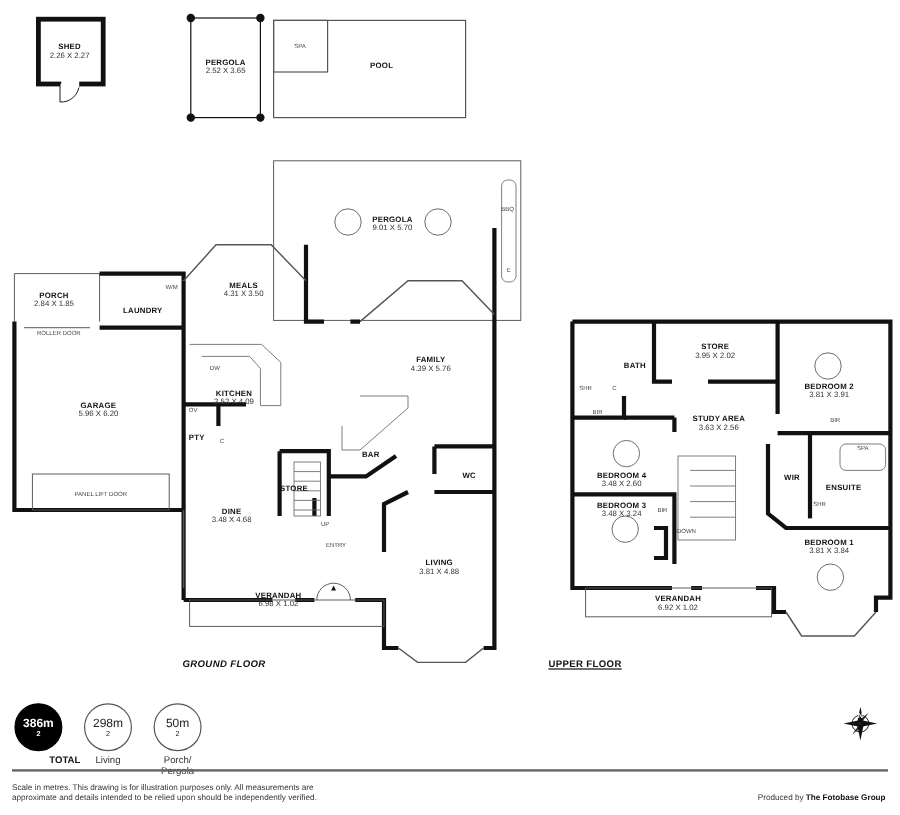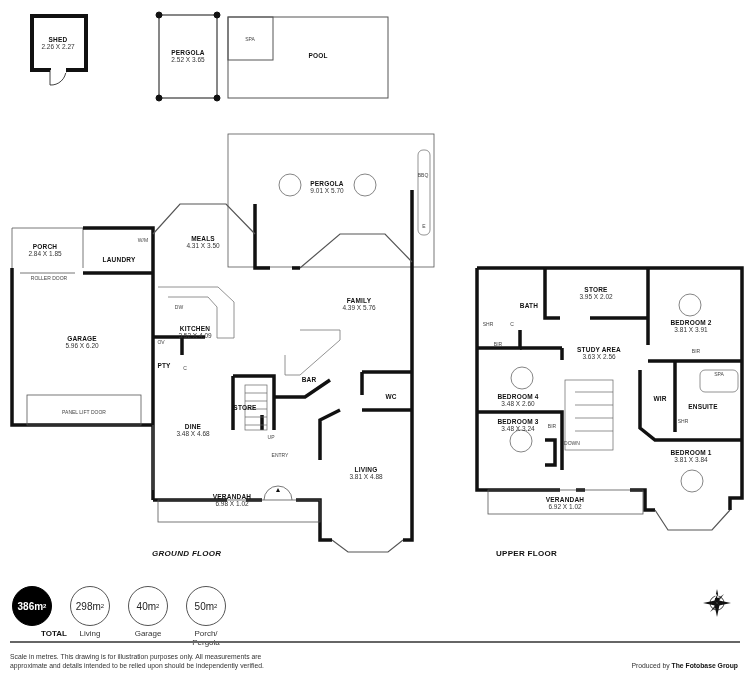--- a/index.html
+++ b/index.html
@@ -5,21 +5,21 @@
   html,body{margin:0;padding:0;background:#fff;}
   body{width:750px;height:679px;position:relative;overflow:hidden;font-family:"Liberation Sans",sans-serif;color:#222;}
   #plan{position:absolute;left:0;top:0;width:750px;height:679px;}
   .lbl{position:absolute;text-align:center;transform:translateX(-50%);white-space:nowrap;line-height:1.15;}
   .rn{font-family:"Liberation Sans",sans-serif;font-weight:bold;font-size:6.5px;letter-spacing:0.2px;color:#111;display:block;}
   .rd{font-size:6.5px;color:#333;display:block;}
   .sm{font-size:5px;color:#444;}
   .floor-title{position:absolute;font-weight:bold;font-size:8px;letter-spacing:0.3px;color:#111;}
   .stats{position:absolute;left:10px;top:586px;display:flex;gap:14px;}
   .stat{width:44px;display:flex;flex-direction:column;align-items:center;}
-  .circle{width:40px;height:40px;border-radius:50%;border:1px solid #555;display:flex;align-items:center;justify-content:center;font-size:10px;color:#222;box-sizing:border-box;}
+  .circle{width:40px;height:40px;border-radius:50%;border:1px solid #555;display:flex;align-items:center;justify-content:center;font-size:10px;color:#222;box-sizing:border-box;flex-direction:column;}
   .circle.total{background:#000;color:#fff;border-color:#000;font-weight:bold;}
   .circle sup{font-size:6px;}
   .stat-label{font-size:8px;color:#333;margin-top:4px;text-align:center;line-height:1.1;}
   .stat-label.total{font-weight:bold;color:#111;margin-left:44px;}
   .rule{position:absolute;left:10px;top:641px;width:730px;height:2px;background:#666;}
   .disclaimer{position:absolute;left:10px;top:652px;font-size:6.8px;color:#333;line-height:1.35;width:270px;}
   .produced{position:absolute;right:12px;top:662px;font-size:6.8px;color:#333;}
   .produced b{color:#111;}
   .compass{position:absolute;left:700px;top:586px;width:34px;height:34px;}
 </style>
@@ -254,43 +254,36 @@
 
 <div class="lbl sm" style="left:488px;top:322px;">SHR</div>
 <div class="lbl sm" style="left:512px;top:322px;">C</div>
 <div class="lbl sm" style="left:498px;top:342px;">BIR</div>
 <div class="lbl sm" style="left:696px;top:349px;">BIR</div>
 <div class="lbl sm" style="left:552px;top:424px;">BIR</div>
 <div class="lbl sm" style="left:719px;top:372px;">SPA</div>
 <div class="lbl sm" style="left:683px;top:419px;">SHR</div>
 <div class="lbl sm" style="left:572px;top:441px;">DOWN</div>
 
-<div class="floor-title" style="left:496px;top:549px;">UPPER FLOOR</div>
+<div class="floor-title" style="left:457px;top:549px;text-decoration:underline;">UPPER FLOOR</div>
 
 <div class="stats">
   <div class="stat">
     <div class="circle total">
         <span>386m</span>
         <sup>2</sup>
       </div>
     <div class="stat-label total">TOTAL</div>
   </div>
   <div class="stat">
     <div class="circle">
         <span>298m</span>
         <sup>2</sup>
       </div>
     <div class="stat-label">Living</div>
-  </div>
-  <div class="stat">
-    <div class="circle">
-        <span>40m</span>
-        <sup>2</sup>
-      </div>
-    <div class="stat-label">Garage</div>
   </div>
   <div class="stat">
     <div class="circle">
         <span>50m</span>
         <sup>2</sup>
       </div>
     <div class="stat-label" style="width:36px;">Porch/ Pergola</div>
   </div>
 </div>
 

